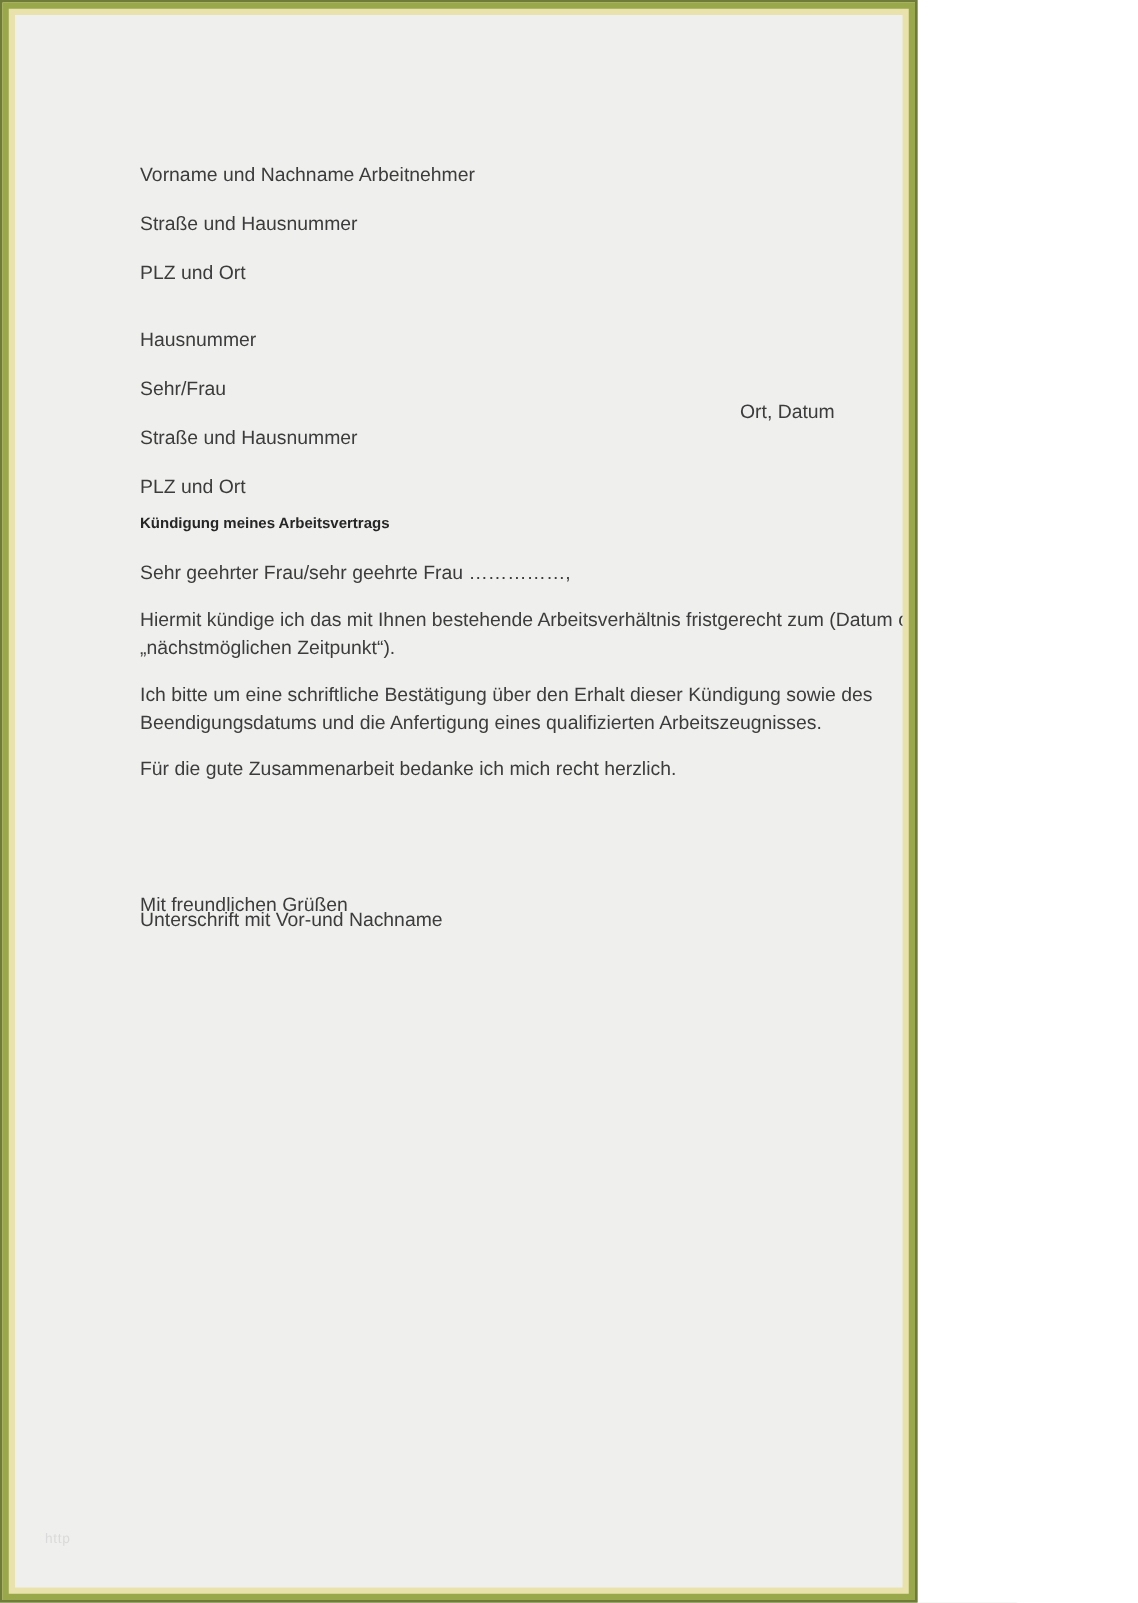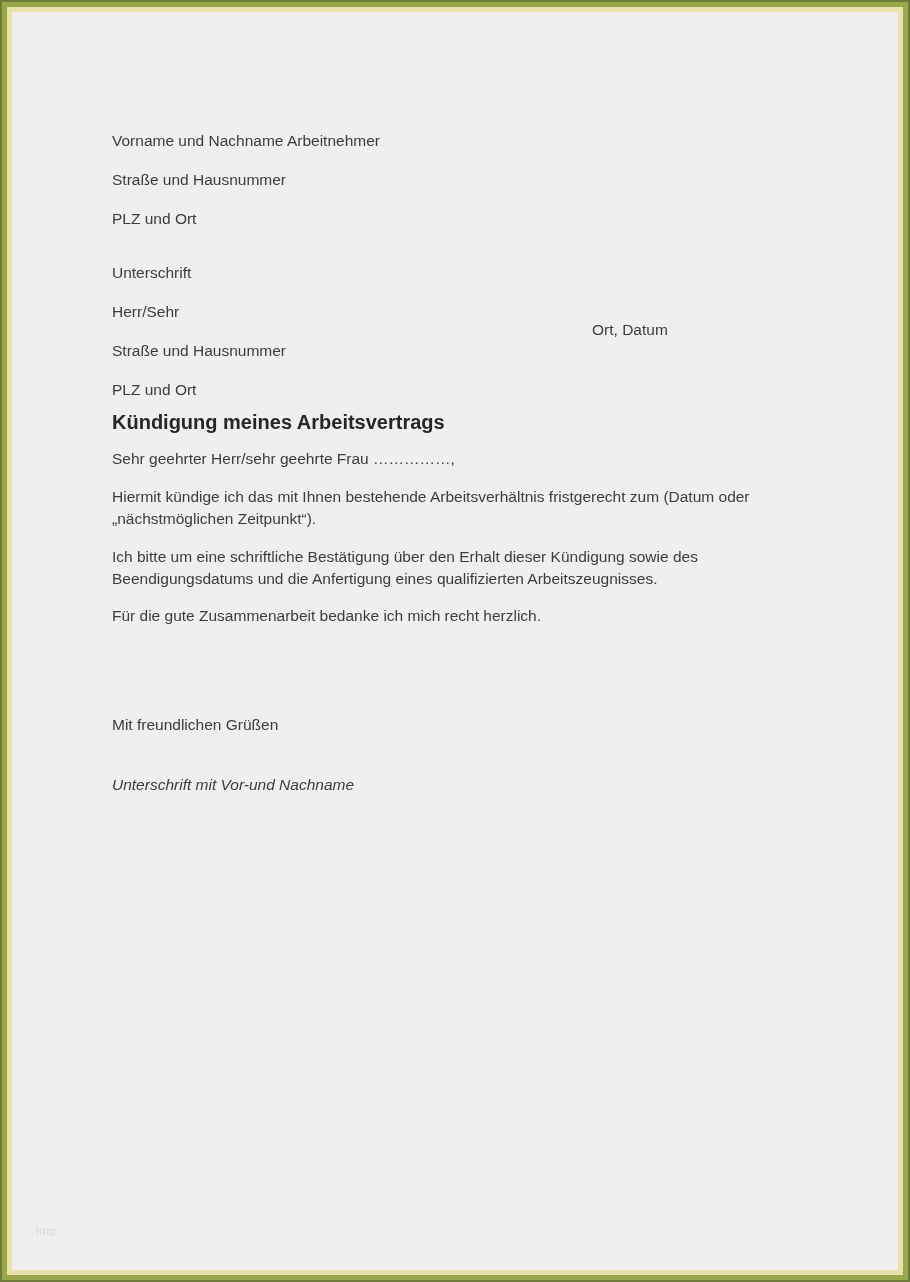--- a/index.html
+++ b/index.html
@@ -3,21 +3,21 @@
 <meta charset="utf-8">
 <style>
   * { margin: 0; padding: 0; box-sizing: border-box; }
   html, body {
     width: 910px;
     height: 1282px;
     font-family: "Liberation Sans", "DejaVu Sans", sans-serif;
   }
   .frame {
     position: relative;
-    width: 910px;
+    width: 734px;
     height: 1282px;
     border: 2px solid #6f7c39;
     background: #98a84b;
   }
   .frame-mid {
     position: absolute;
     inset: 0;
     border: 5px solid #98a84b;
     background: #e9e2ac;
   }
@@ -49,21 +49,21 @@
     top: 290px;
     line-height: 19.4px;
     margin-top: 18px;
   }
   .subject-line {
     position: absolute;
     left: 100px;
     top: 399px;
     font-weight: bold;
     color: #262626;
-    font-size: 20px;
+    font-size: 12px;
   }
   .salutation-line {
     position: absolute;
     left: 100px;
     top: 438px;
   }
   .body-para {
     position: absolute;
     left: 100px;
     width: 702px;
@@ -73,22 +73,21 @@
   .para-2 { top: 534px; }
   .para-3 { top: 593px; }
   .closing-line {
     position: absolute;
     left: 100px;
     top: 704px;
   }
   .signature-line {
     position: absolute;
     left: 100px;
-    top: 764px;
-    font-style: italic;
+    top: 716px;
   }
   .watermark {
     position: absolute;
     left: 24px;
     top: 1213px;
     font-size: 11px;
     color: #dadada;
     letter-spacing: 0.5px;
   }
 </style>
@@ -100,31 +99,31 @@
     <div class="page">
       <div class="page-inner">
 
         <div class="addr-block sender-block">
           <div>Vorname und Nachname Arbeitnehmer</div>
           <div>Straße und Hausnummer</div>
           <div>PLZ und Ort</div>
         </div>
 
         <div class="addr-block recipient-block">
-          <div>Unterschrift</div>
-          <div>Herr/Sehr</div>
+          <div>Hausnummer</div>
+          <div>Sehr/Frau</div>
           <div>Straße und Hausnummer</div>
           <div>PLZ und Ort</div>
         </div>
 
         <div class="date-line">Ort, Datum</div>
 
         <div class="subject-line">Kündigung meines Arbeitsvertrags</div>
 
-        <div class="salutation-line">Sehr geehrter Herr/sehr geehrte Frau ……………,</div>
+        <div class="salutation-line">Sehr geehrter Frau/sehr geehrte Frau ……………,</div>
 
         <p class="body-para para-1">Hiermit kündige ich das mit Ihnen bestehende Arbeitsverhältnis fristgerecht zum (Datum oder „nächstmöglichen Zeitpunkt“).</p>
         <p class="body-para para-2">Ich bitte um eine schriftliche Bestätigung über den Erhalt dieser Kündigung sowie des Beendigungsdatums und die Anfertigung eines qualifizierten Arbeitszeugnisses.</p>
         <p class="body-para para-3">Für die gute Zusammenarbeit bedanke ich mich recht herzlich.</p>
 
         <div class="closing-line">Mit freundlichen Grüßen</div>
 
         <div class="signature-line">Unterschrift mit Vor-und Nachname</div>
 
         <div class="watermark">http</div>

